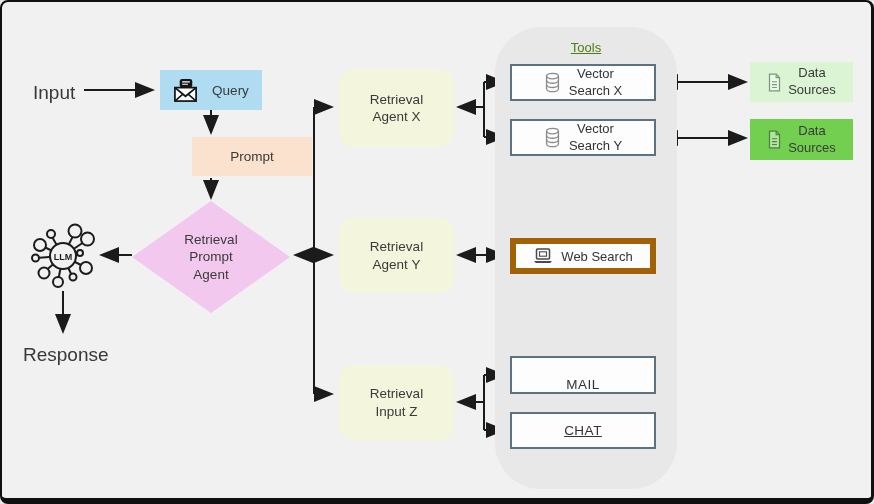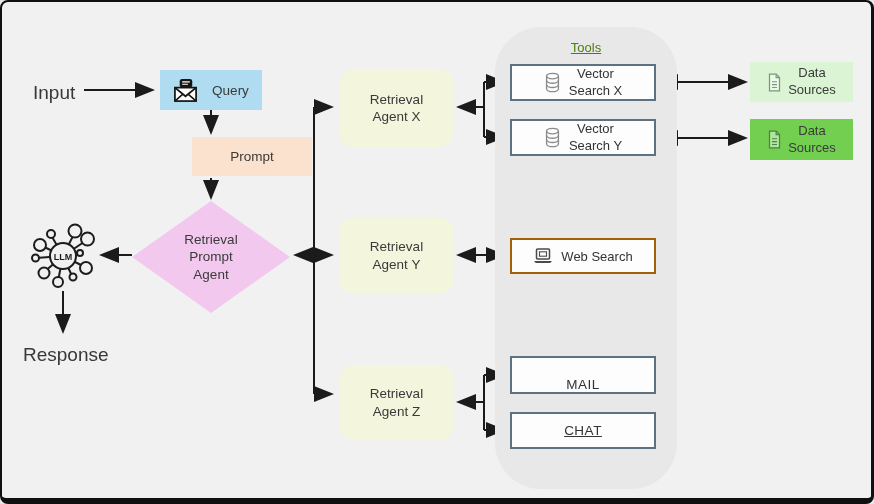--- a/index.html
+++ b/index.html
@@ -163,21 +163,21 @@
   </div>
   <div class="node rounded" style="left: 337px; top: 216px; width: 115px; height: 75px; background: rgb(243, 245, 220);">
     <span class="lines">
       <span>Retrieval</span>
       <span>Agent Y</span>
     </span>
   </div>
   <div class="node rounded" style="left: 337px; top: 363px; width: 115px; height: 75px; background: rgb(243, 245, 220);">
     <span class="lines">
       <span>Retrieval</span>
-      <span>Agent Z</span>
+      <span>Input Z</span>
     </span>
   </div>
 
   <div class="toolbox" style="top:62px;height:37px;border:2px solid #5c7282;">
     <span class="icon">
       <svg width="17" height="21" viewBox="0 0 18 22">
         <g stroke="#8b8b8b" stroke-width="1.4" fill="none">
           <ellipse cx="9" cy="4.2" rx="6.3" ry="2.9"></ellipse>
           <path d="M2.7,4.2 V17.6 C2.7,19.3 5.5,20.7 9,20.7 C12.5,20.7 15.3,19.3 15.3,17.6 V4.2"></path>
           <path d="M2.7,8.7 C2.7,10.4 5.5,11.8 9,11.8 C12.5,11.8 15.3,10.4 15.3,8.7"></path>
@@ -201,21 +201,21 @@
           <path d="M2.7,13.2 C2.7,14.9 5.5,16.3 9,16.3 C12.5,16.3 15.3,14.9 15.3,13.2"></path>
         </g>
       </svg>
     </span>
     <span class="lines">
       <span>Vector</span>
       <span>Search Y</span>
     </span>
   </div>
 
-  <div class="toolbox" style="top:236px;height:36px;border:2px solid #a16207;">
+  <div class="toolbox" style="top:236px;height:36px;border:6px solid #a16207;">
     <span class="icon">
       <svg width="20" height="16" viewBox="0 0 20 16">
         <rect x="3.5" y="1" width="13" height="10" rx="1" fill="#fdfdfd" stroke="#4a4a4a" stroke-width="1.5"></rect>
         <rect x="6.5" y="3.8" width="7" height="4.4" fill="none" stroke="#4a4a4a" stroke-width="1.1"></rect>
         <path d="M1,13 H19 L17.2,15 H2.8 Z" fill="#4a4a4a"></path>
       </svg>
     </span>
     <span>Web Search</span>
   </div>
 

